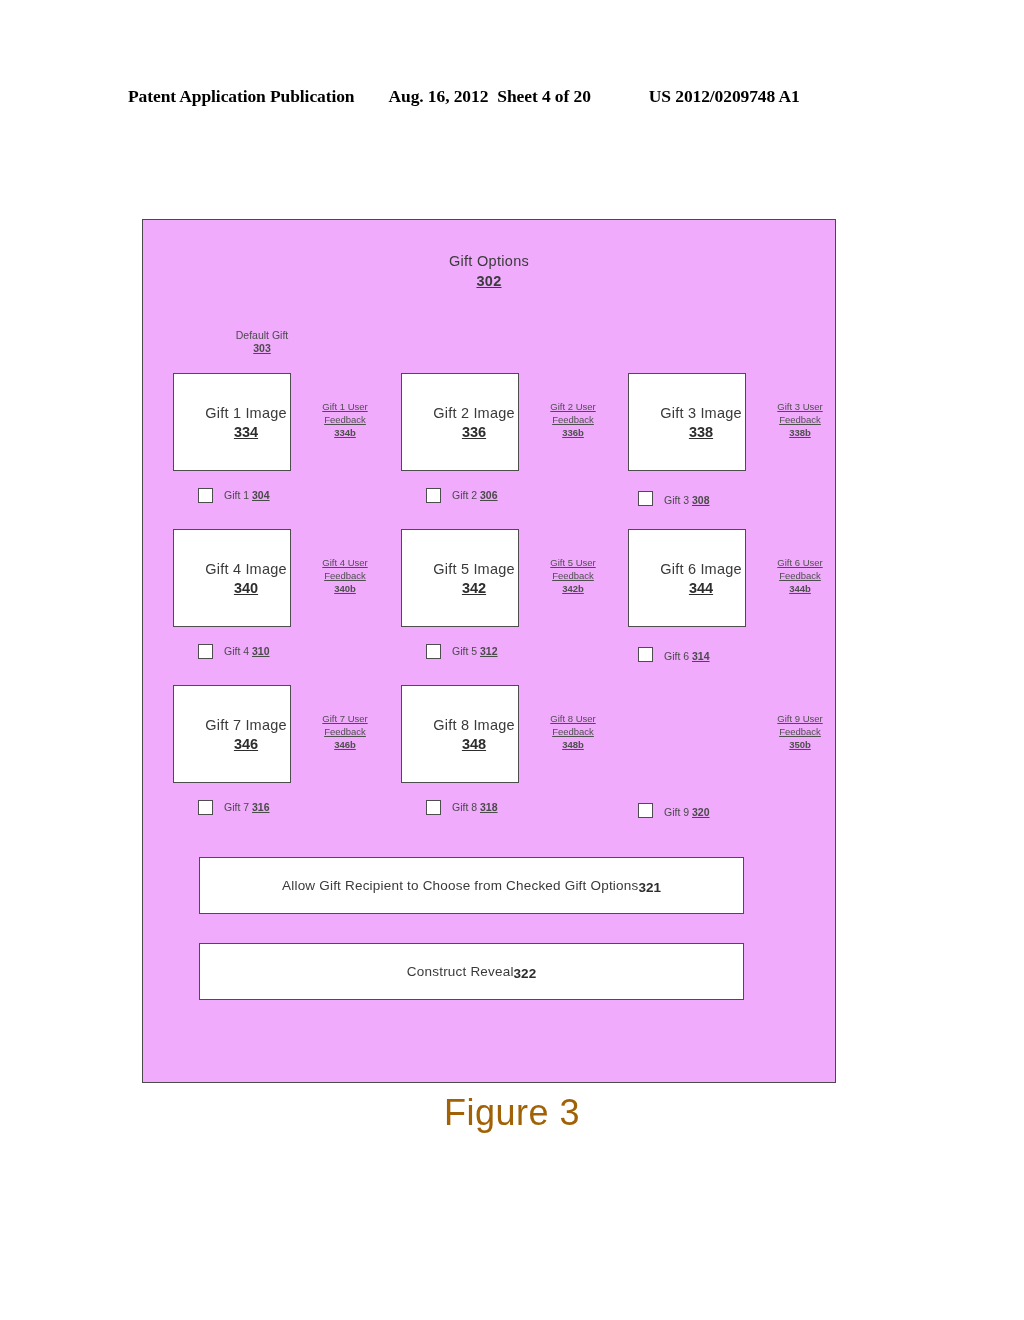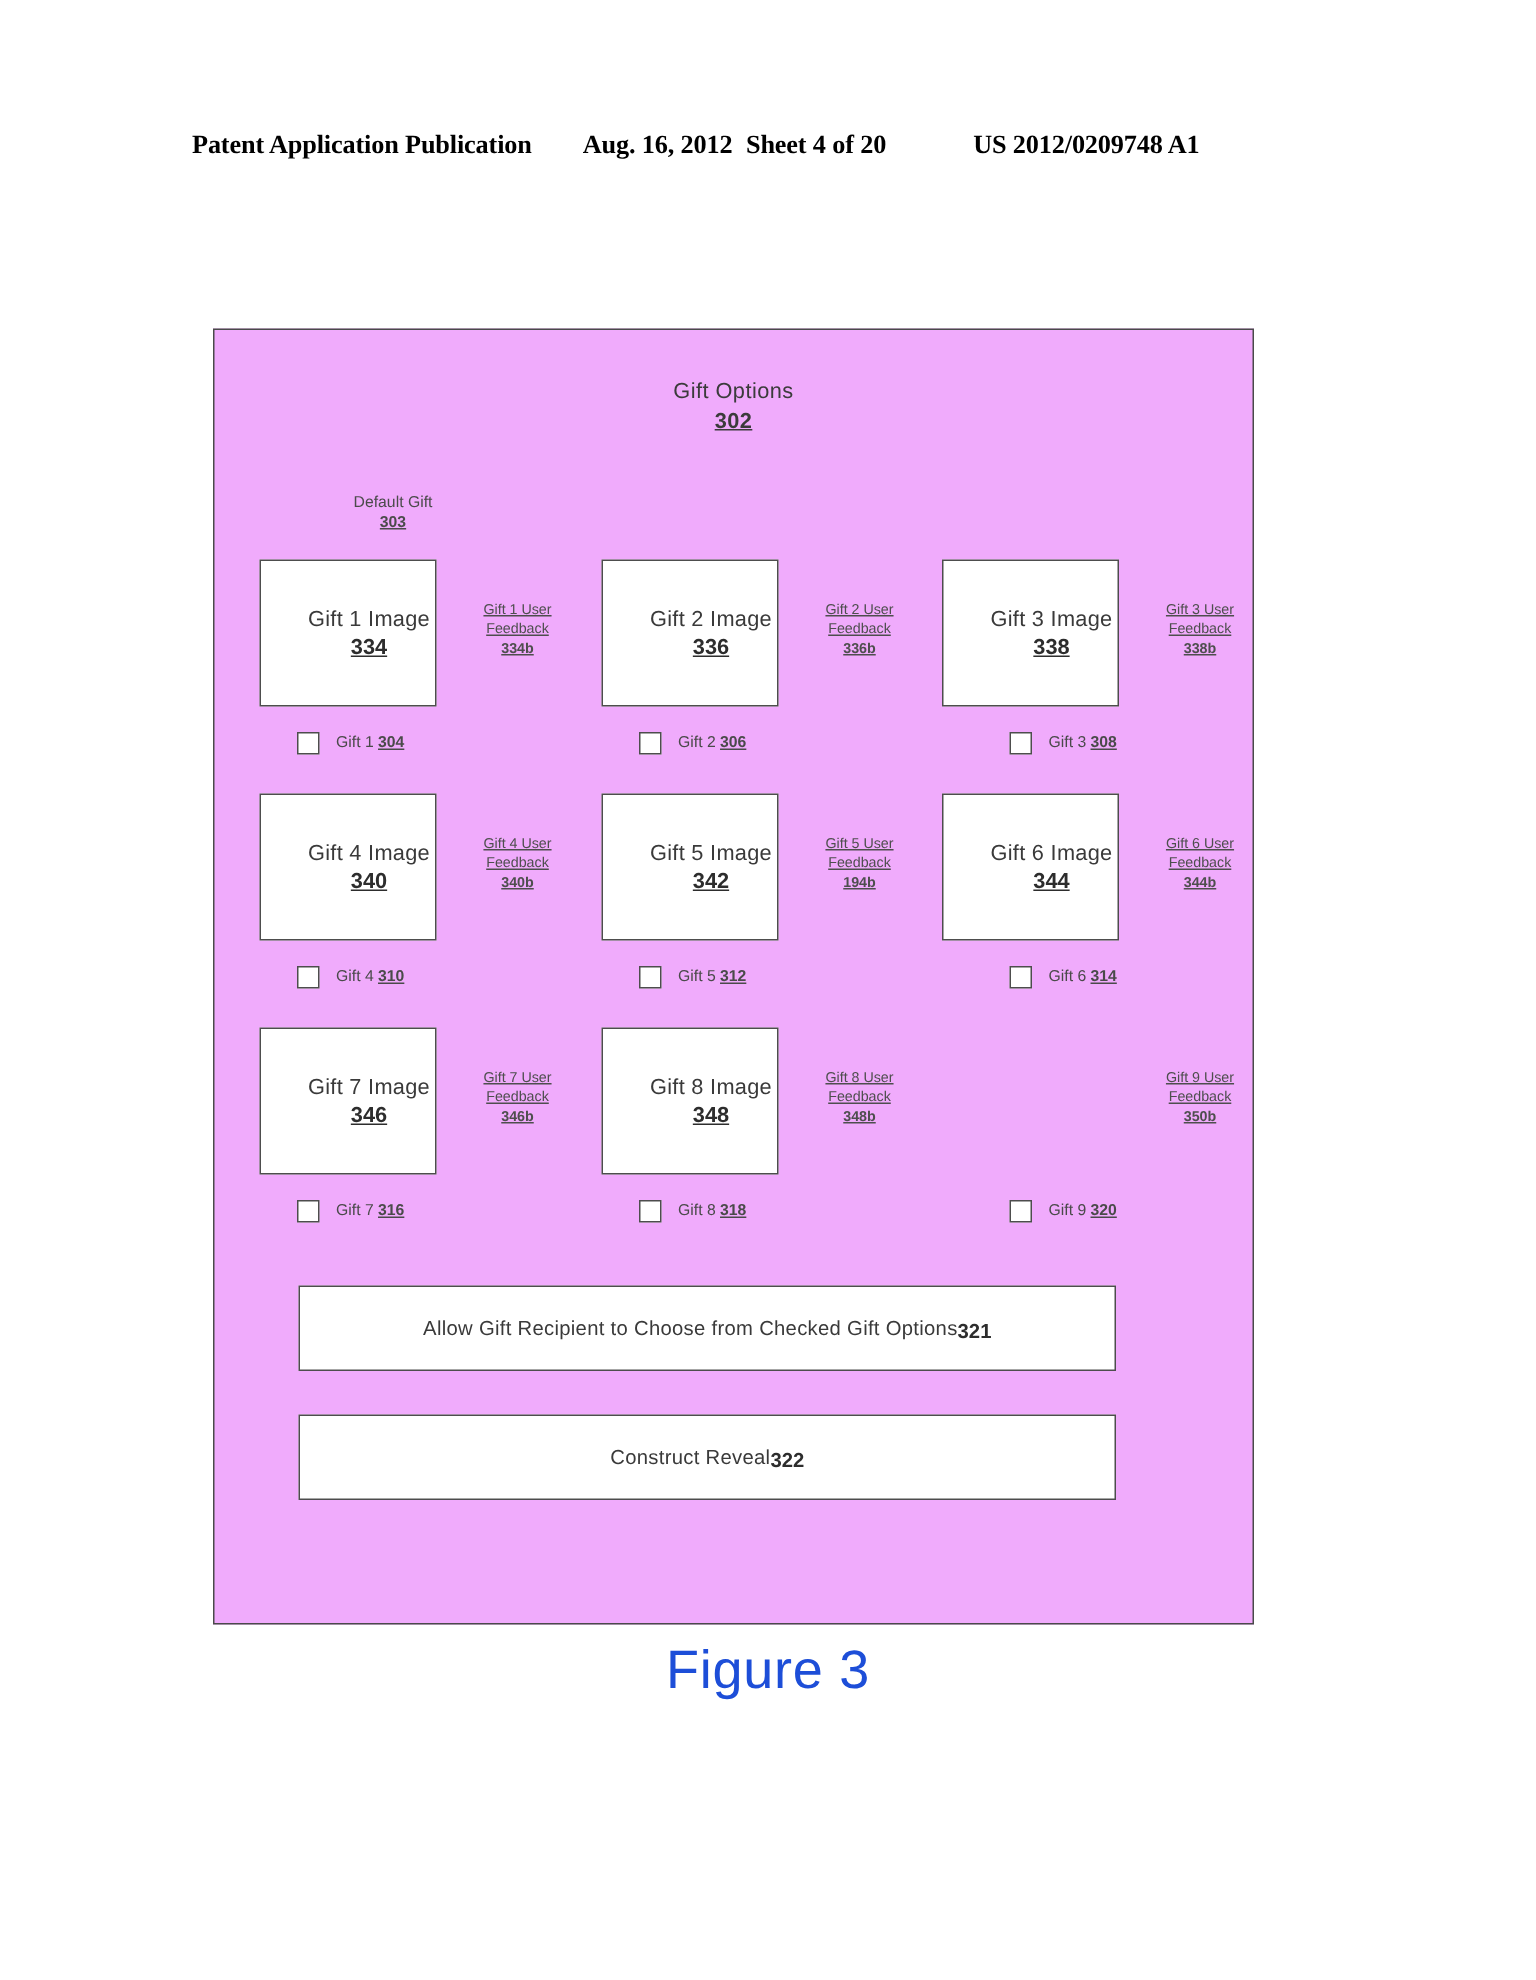--- a/index.html
+++ b/index.html
@@ -173,21 +173,21 @@
 
   
   .check-cell {
     position: absolute;
     height: 22px;
     display: flex;
     align-items: center;
   }
   .check-cell.col1 { left: 55px; }
   .check-cell.col2 { left: 283px; }
-  .check-cell.col3 { left: 530px; }
+  .check-cell.col3 { left: 495px; align-items: flex-end; }
 
   .checkbox {
     width: 15px;
     height: 15px;
     border: 1.3px solid #4d4d4d;
     box-sizing: border-box;
     background: #ffffff;
     flex: 0 0 auto;
   }
   .check-label {
@@ -231,21 +231,21 @@
   }
 
   
   .fig-caption {
     position: absolute;
     left: 0;
     top: 1092px;
     width: 1024px;
     text-align: center;
     font-size: 36px;
-    color: #1d4ed8;
+    color: #a16207;
     letter-spacing: 0.5px;
   }
 </style>
 </head>
 <body>
 
 <div class="page-header">
   <span class="hdr-pub">Patent Application Publication</span>
   <span class="hdr-date">Aug. 16, 2012</span>
   <span class="hdr-sheet">Sheet 4 of 20</span>
@@ -344,21 +344,21 @@
       </div>
 
       <div class="gift-cell col2">
         <div class="gift-box">
           <span class="lbl">Gift 5 Image</span>
           <span class="ref">342</span>
         </div>
         <div class="feedback">
           <span>Gift 5 User</span>
           <span>Feedback</span>
-          <span class="ref">194b</span>
+          <span class="ref">342b</span>
         </div>
       </div>
 
       <div class="gift-cell col3">
         <div class="gift-box">
           <span class="lbl">Gift 6 Image</span>
           <span class="ref">344</span>
         </div>
         <div class="feedback">
           <span>Gift 6 User</span>

